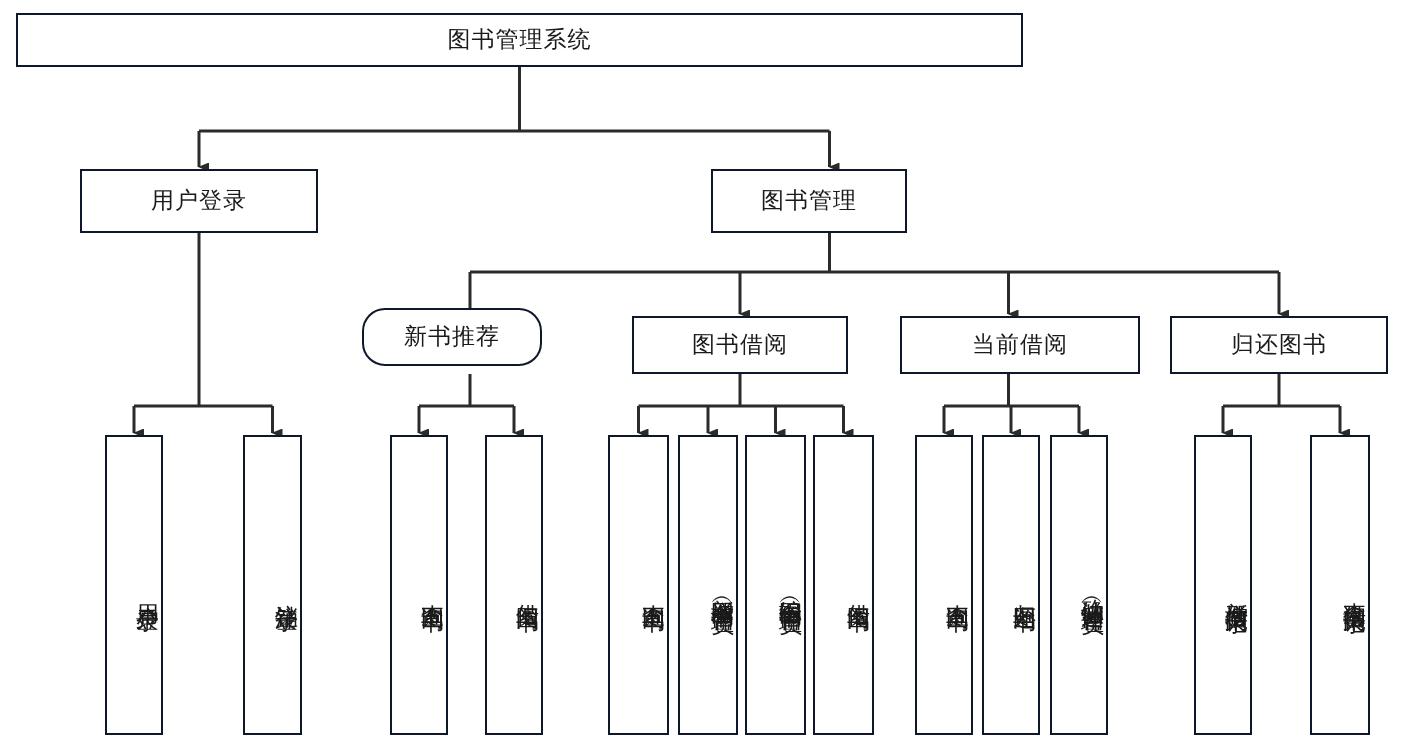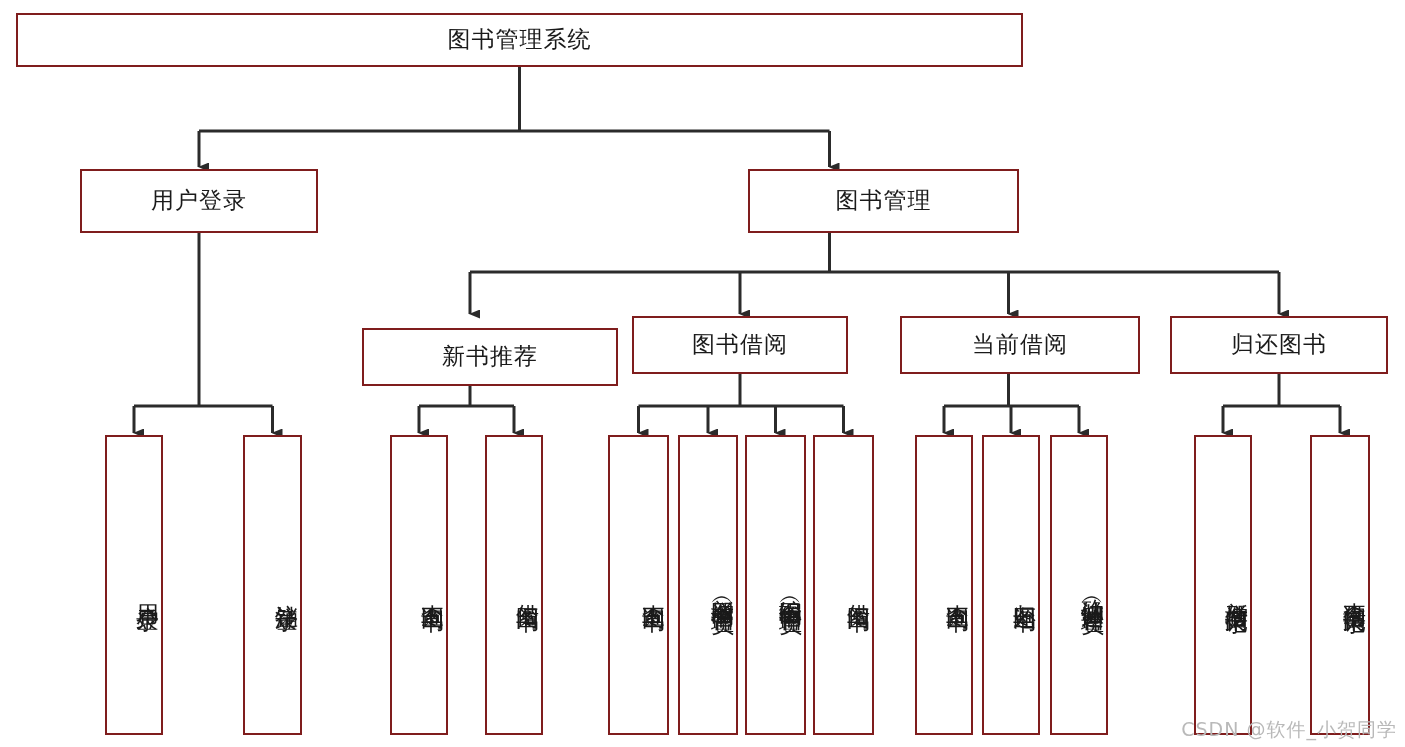--- a/index.html
+++ b/index.html
@@ -23,21 +23,21 @@
     left: 0;
     top: 0;
     width: 1405px;
     height: 747px;
     pointer-events: none;
   }
   .node {
     position: absolute;
     box-sizing: border-box;
     background: #ffffff;
-    border: 2px solid #7f1d1d;
+    border: 2px solid #0f172a;
     display: flex;
     align-items: center;
     justify-content: center;
     color: #1a1a1a;
   }
   .node.horiz {
     font-size: 23px;
     letter-spacing: 1px;
     line-height: 1.1;
   }
@@ -114,24 +114,24 @@
       </g>
   </svg>
 
   <div id="nodes-layer">
       <div class="node horiz" style="left: 16px; top: 13px; width: 1007px; height: 54px;">
         <span class="label">图书管理系统</span>
       </div>
       <div class="node horiz" style="left: 80px; top: 169px; width: 238px; height: 64px;">
         <span class="label">用户登录</span>
       </div>
-      <div class="node horiz" style="left: 711px; top: 169px; width: 271px; height: 64px; margin-left: 37px;">
+      <div class="node horiz" style="left: 711px; top: 169px; width: 196px; height: 64px;">
         <span class="label">图书管理</span>
       </div>
-      <div class="node horiz" style="left: 362px; top: 328px; width: 256px; height: 58px;">
+      <div class="node horiz" style="left: 362px; top: 308px; width: 180px; height: 58px; border-radius: 23px;">
         <span class="label">新书推荐</span>
       </div>
       <div class="node horiz" style="left: 632px; top: 316px; width: 216px; height: 58px;">
         <span class="label">图书借阅</span>
       </div>
       <div class="node horiz" style="left: 900px; top: 316px; width: 240px; height: 58px;">
         <span class="label">当前借阅</span>
       </div>
       <div class="node horiz" style="left: 1170px; top: 316px; width: 218px; height: 58px;">
         <span class="label">归还图书</span>
@@ -170,14 +170,13 @@
         <span class="label">确认归还（管理员）</span>
       </div>
       <div class="node vert" style="left: 1194px; top: 435px; width: 58px; height: 300px;">
         <span class="label">新增借阅记录</span>
       </div>
       <div class="node vert" style="left: 1310px; top: 435px; width: 60px; height: 300px;">
         <span class="label">查询借阅记录</span>
       </div>
     </div>
 
-  <div id="watermark">CSDN @软件_小贺同学</div>
 </div>
 
 </body></html>

